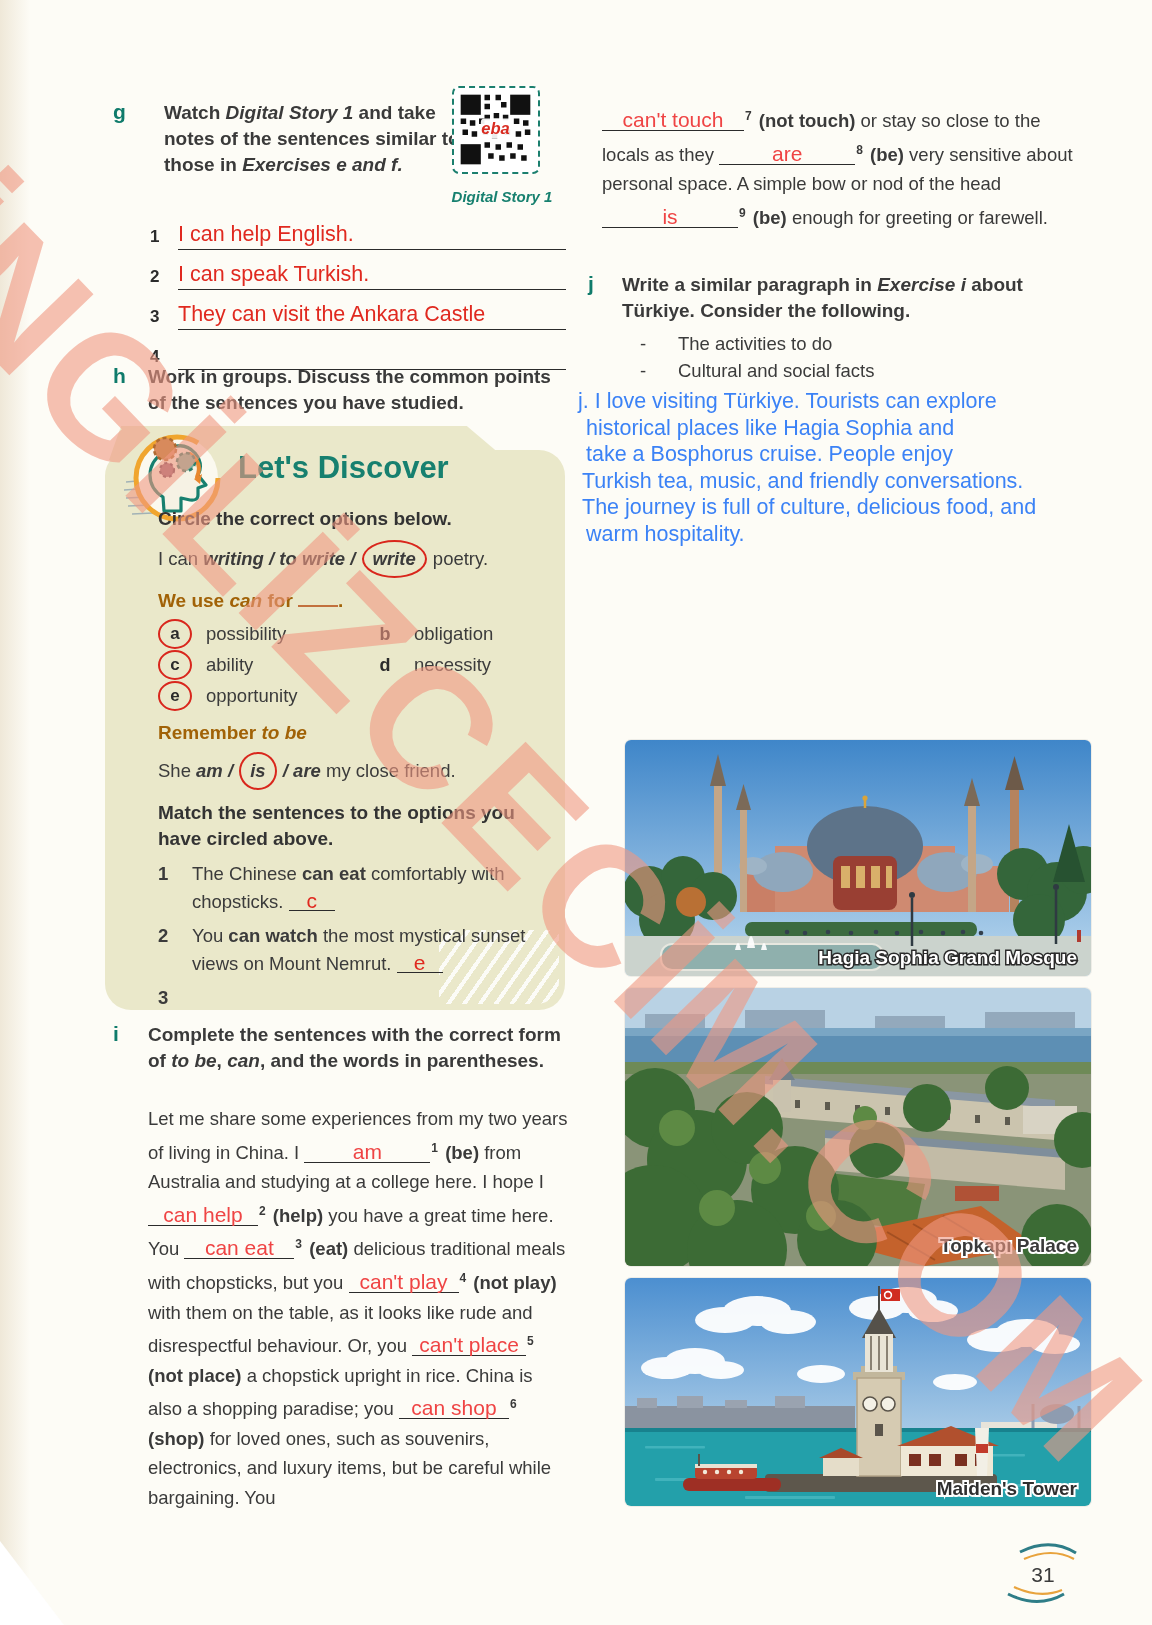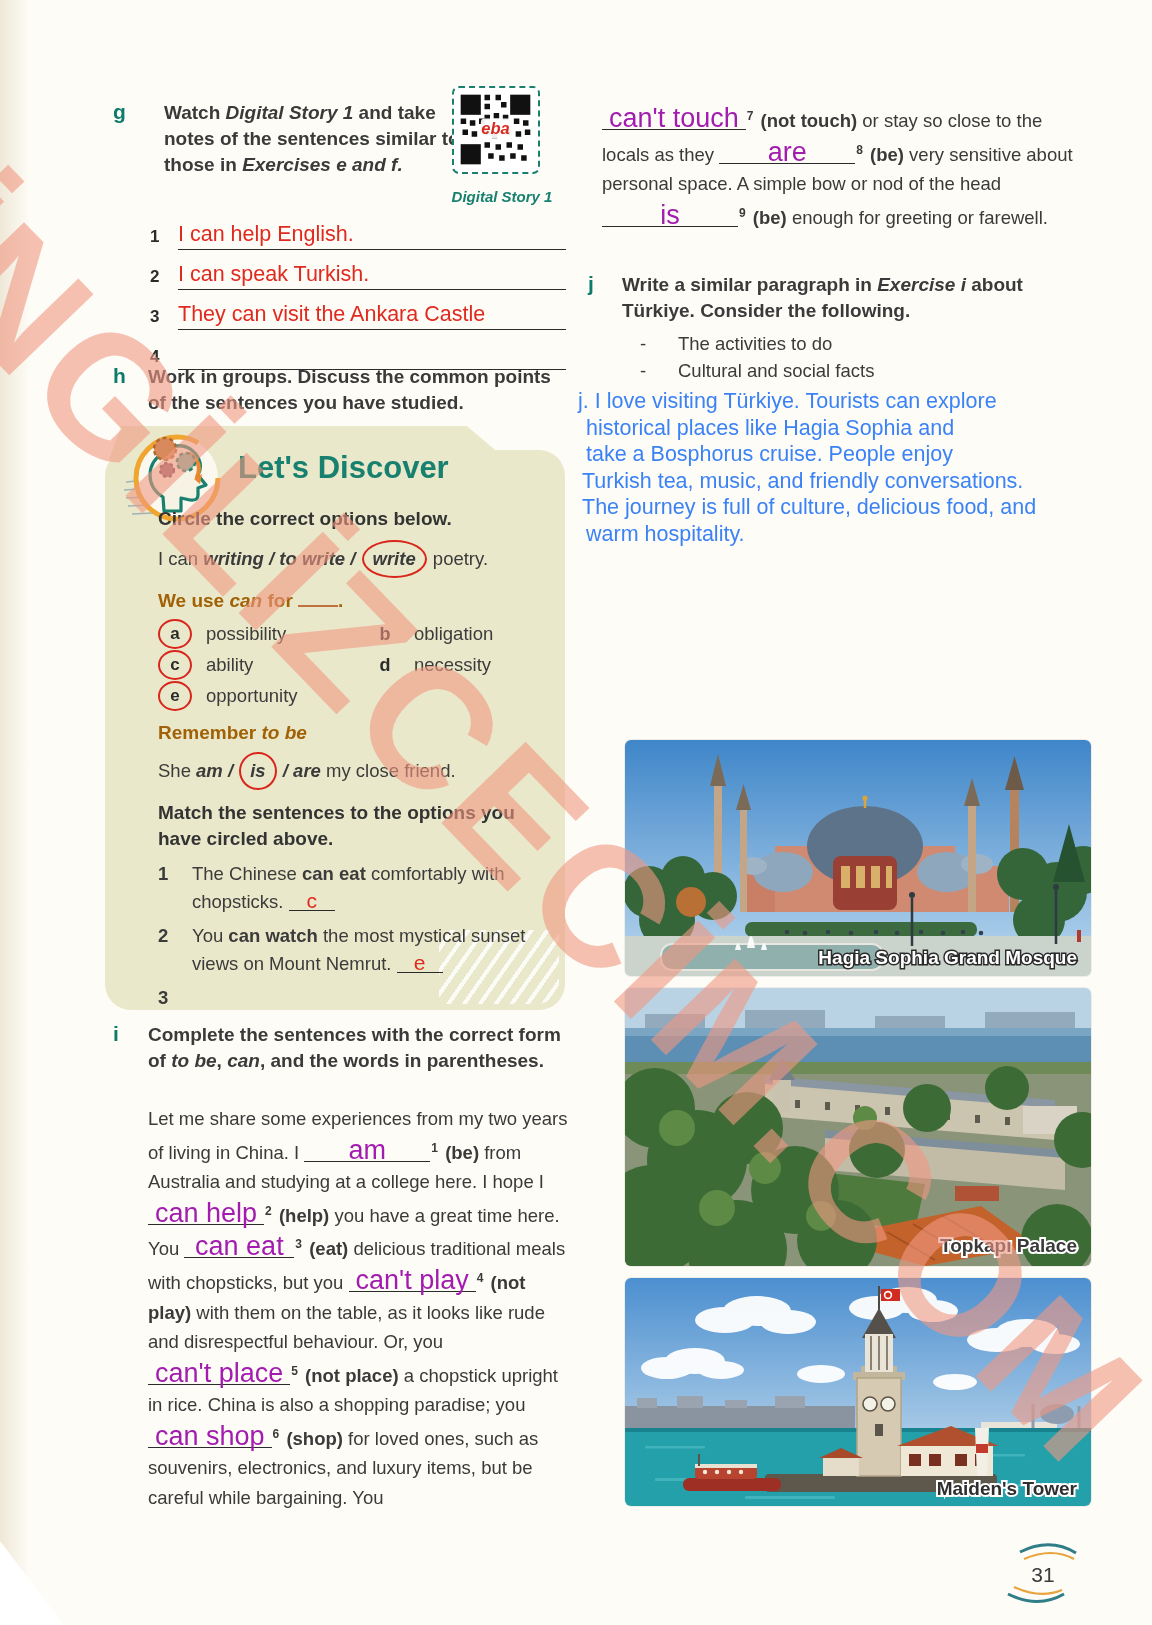--- a/index.html
+++ b/index.html
@@ -16,21 +16,21 @@
         color:rgba(240,152,130,0.60);z-index:40;pointer-events:none;}
 
   
   .b{font-weight:700;}
   .bi{font-weight:700;font-style:italic;}
   .exl{position:absolute;font-weight:700;color:#0f7b6b;font-size:21px;}
   .prompt{position:absolute;font-weight:700;font-size:19px;line-height:26px;color:#3a3a3a;}
   .para{position:absolute;font-size:18.5px;line-height:29.5px;color:#3a3a3a;}
 
   .blank{display:inline-block;min-width:96px;padding:0 7px;border-bottom:1.7px solid #2b2b2b;
-        color:#a21caf;text-align:center;font-size:27px;line-height:21px;font-family:"Liberation Sans",sans-serif;}
+        color:#ef4444;text-align:center;font-size:21px;line-height:21px;font-family:"Liberation Sans",sans-serif;}
   .w110{min-width:112px;} .w120{min-width:122px;} .w130{min-width:128px;}
   .sup{vertical-align:super;font-size:12px;font-weight:700;margin:0 2px 0 1px;}
   .circled{display:inline-block;border:2.6px solid #d9261c;border-radius:50%;padding:1px 9px;margin:0 1px;font-style:italic;}
   .ansblank{display:inline-block;min-width:46px;border-bottom:1.7px solid #2b2b2b;color:#e0291f;
         text-align:center;font-size:21px;line-height:19px;font-family:"Liberation Sans",sans-serif;}
   .gap{display:inline-block;width:40px;height:14px;border-bottom:2px solid #c2703d;}
 
   
   .g-rows{position:absolute;left:148px;top:220px;width:418px;}
   .g-row{position:relative;padding-left:30px;margin-bottom:5px;min-height:35px;}

